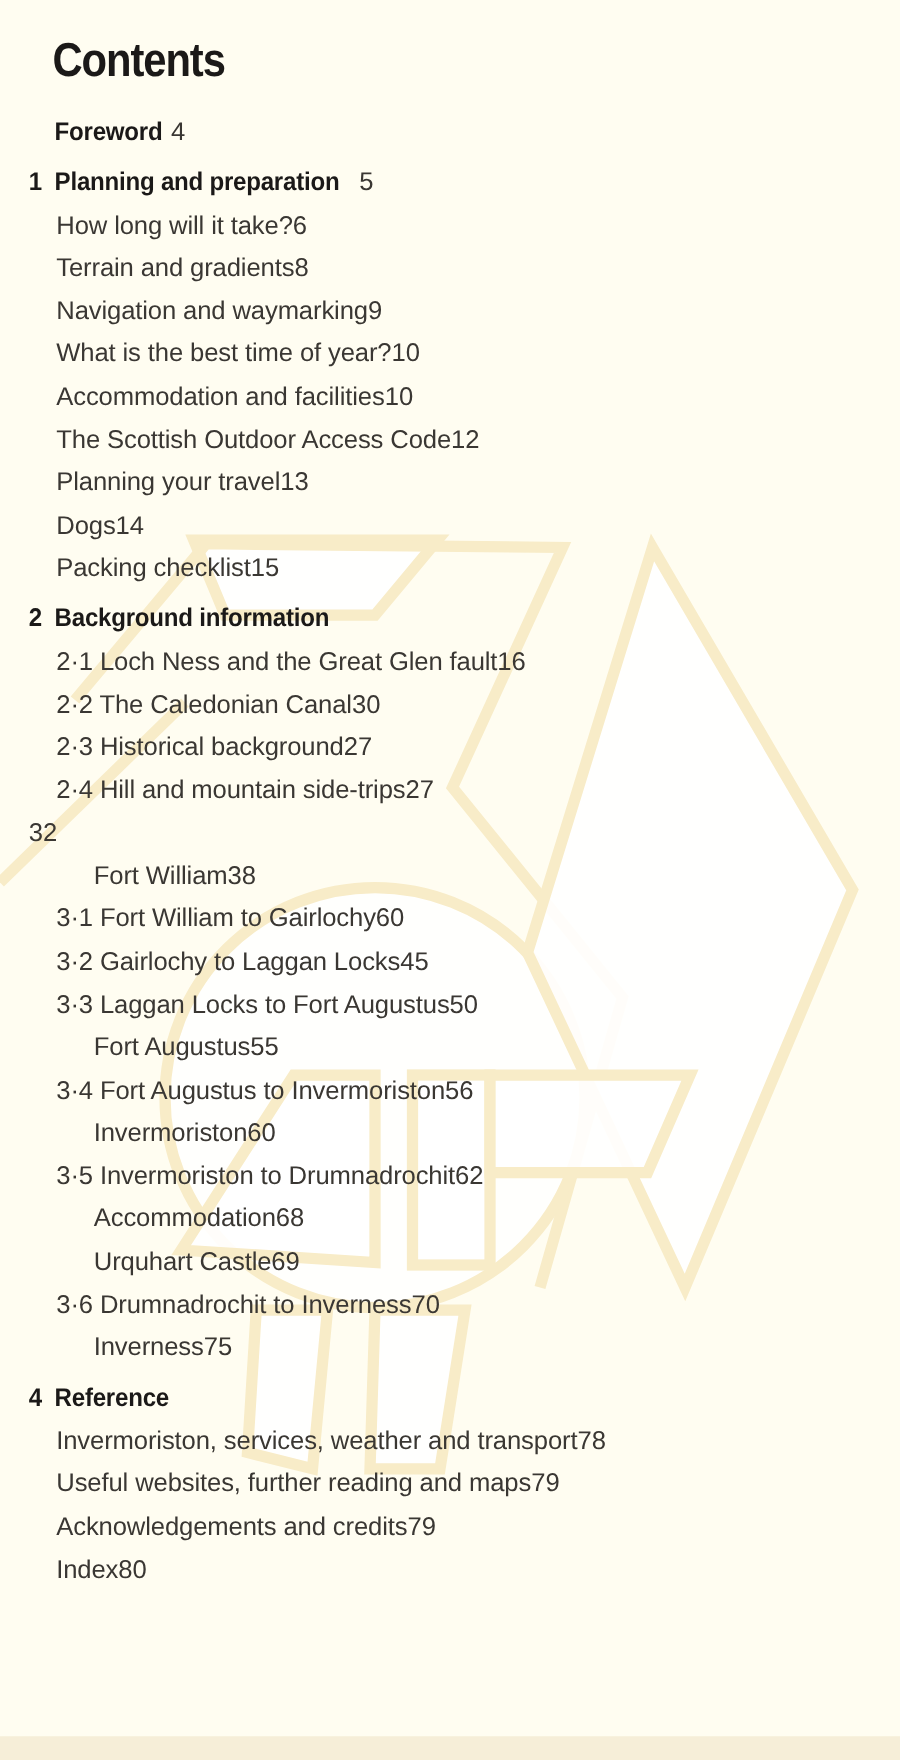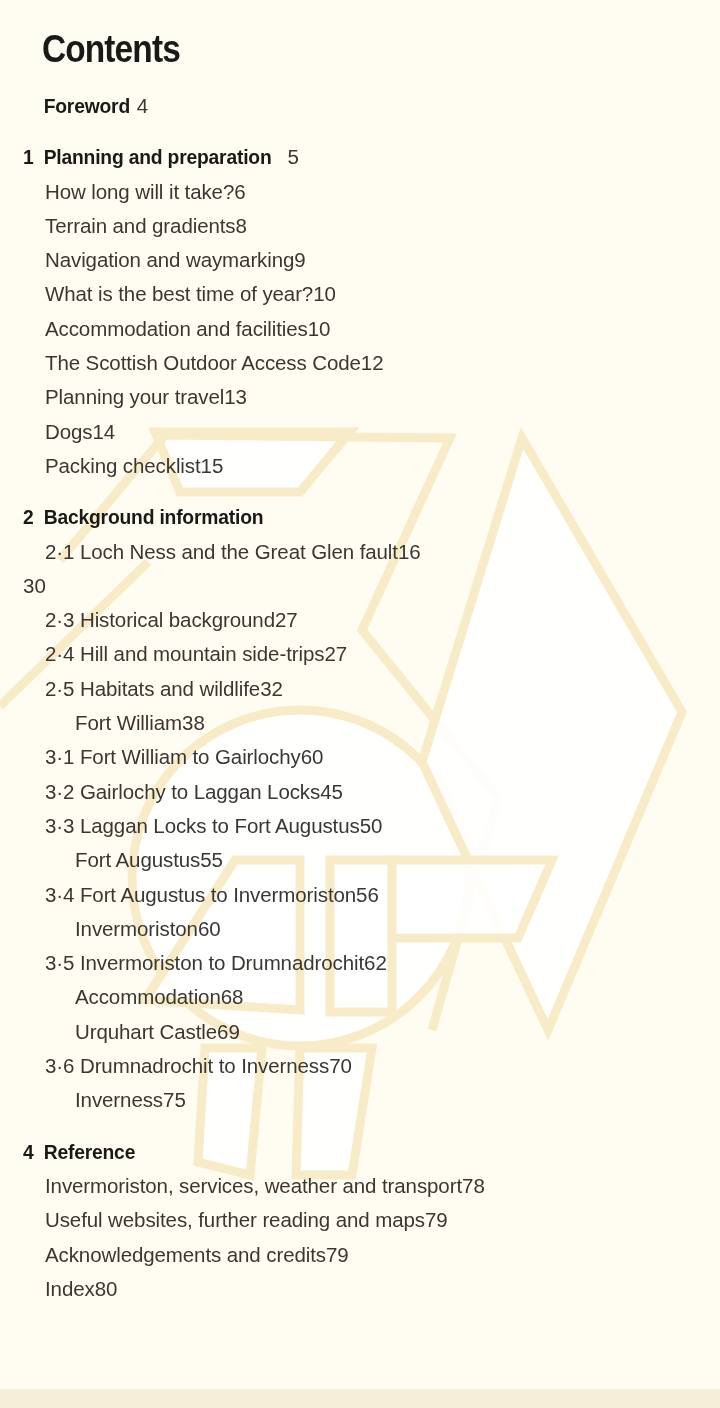--- a/index.html
+++ b/index.html
@@ -37,21 +37,21 @@
   .row{
     display:flex;justify-content:flex-start;align-items:baseline;
     height:34.3px;line-height:34.3px;
     font-size:20.5px;color:var(--text);
     letter-spacing:-0.1px;
   }
   .row .lbl{white-space:nowrap;}
   .row .pg{font-weight:400;color:var(--text);font-size:20.5px;letter-spacing:0;}
   .row.front{font-weight:700;color:var(--heading-text);}
   .row.front .lbl{padding-left:22px;display:inline-block;transform:scaleX(0.94);transform-origin:0 50%;letter-spacing:-0.2px;}
-  .row.heading{font-weight:700;color:var(--heading-text);margin-top:17px;}
+  .row.heading{font-weight:700;color:var(--heading-text);margin-top:6px;}
   .row.heading .lbl{display:inline-block;transform:scaleX(0.94);transform-origin:0 50%;letter-spacing:-0.2px;}
   .row.heading .num{display:inline-block;width:22px;}
   .row.item .lbl{padding-left:22px;}
   .row.place .lbl{padding-left:52px;}
   .bottom-band{
     position:absolute;left:0;bottom:0;width:720px;height:19px;
     background:var(--bottom-band);
   }
 </style>
 </head>
@@ -130,32 +130,32 @@
       </div>
       <div class="row heading">
         <span class="lbl"><span class="num">2</span><span>Background information</span></span>
         <span class="pg"></span>
       </div>
       <div class="row item">
         <span class="lbl">2·1 Loch Ness and the Great Glen fault</span>
         <span class="pg">16</span>
       </div>
       <div class="row item">
+        <span class="lbl">2·2 The Caledonian Canal</span>
         <span class="pg">30</span>
       </div>
       <div class="row item">
         <span class="lbl">2·3 Historical background</span>
         <span class="pg">27</span>
       </div>
       <div class="row item">
         <span class="lbl">2·4 Hill and mountain side-trips</span>
         <span class="pg">27</span>
       </div>
       <div class="row item">
-        <span class="lbl">2·5 Habitats and wildlife</span>
         <span class="pg">32</span>
       </div>
       <div class="row place">
         <span class="lbl">Fort William</span>
         <span class="pg">38</span>
       </div>
       <div class="row item">
         <span class="lbl">3·1 Fort William to Gairlochy</span>
         <span class="pg">60</span>
       </div>

